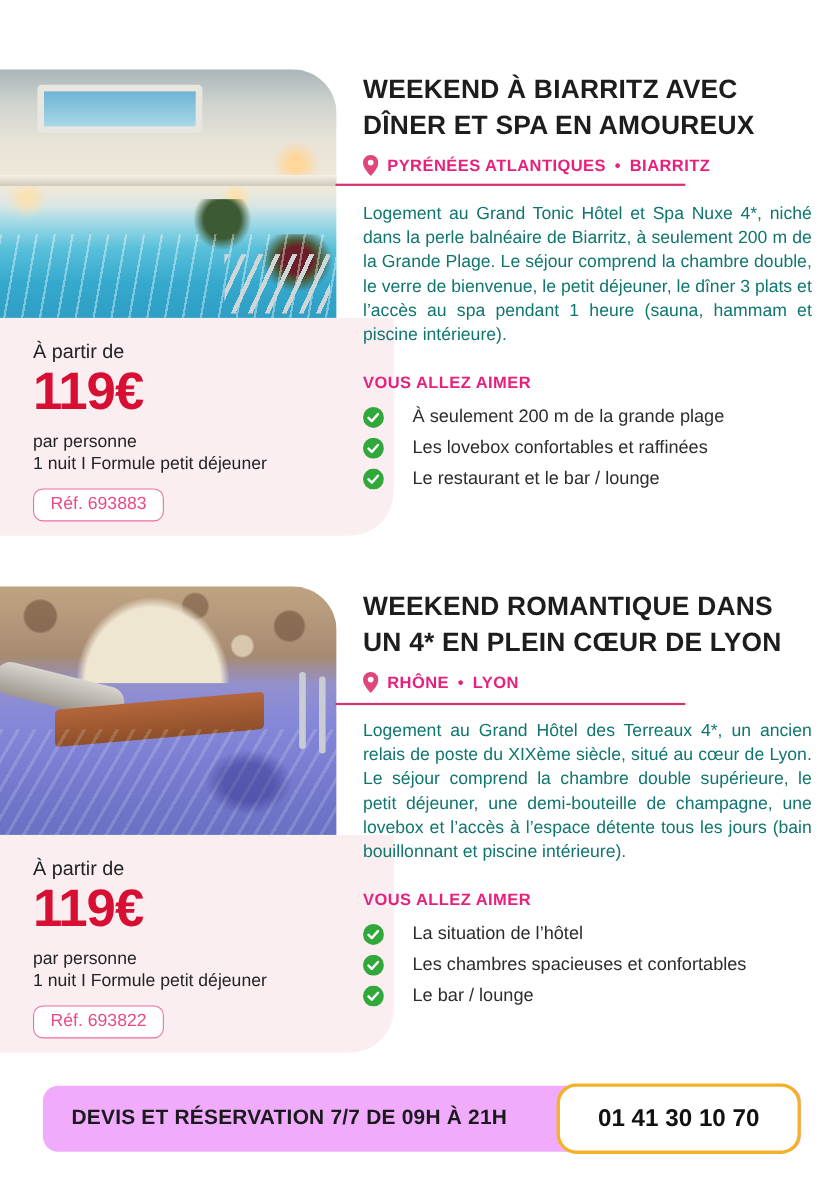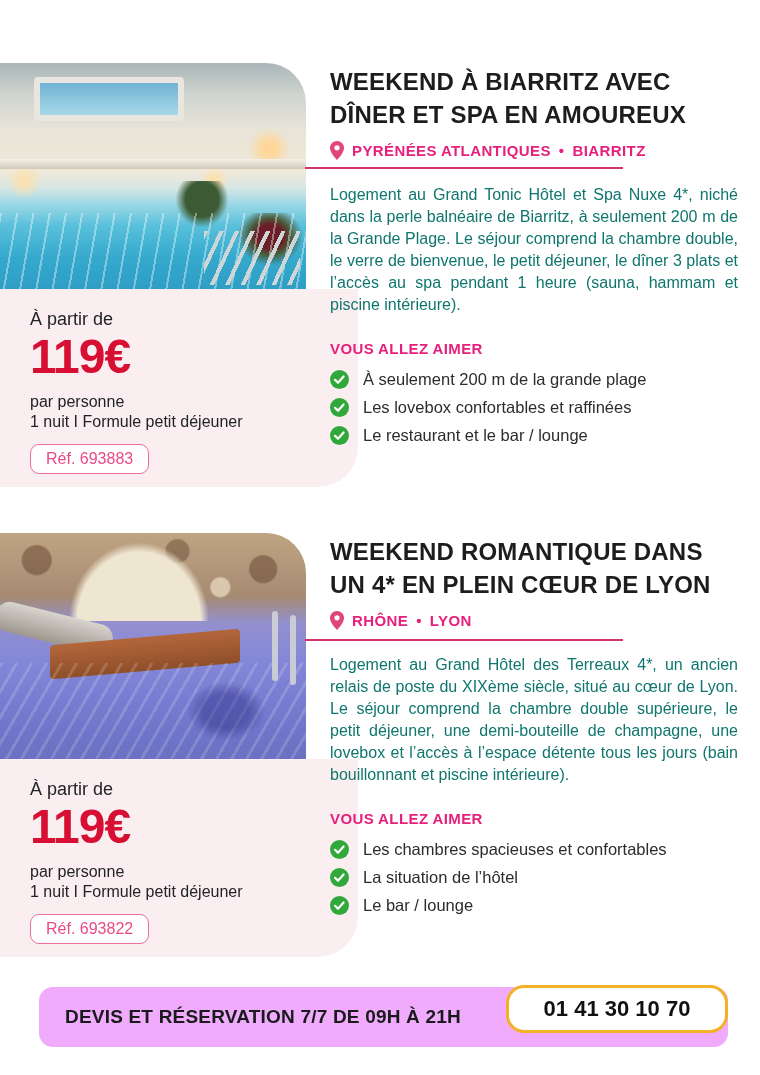--- a/index.html
+++ b/index.html
@@ -81,30 +81,30 @@
   .offer-title { font-size:24px; line-height:33px; font-weight:bold; color:#1d1d1f;
                  letter-spacing:.2px; margin-top:2px; cursor:pointer; }
   .loc-row { display:flex; align-items:center; gap:8px; margin-top:10px;
              font-size:15px; font-weight:bold; color:#e6207c; letter-spacing:.4px; }
   .loc-row .dot { color:#e6207c; font-size:15px; }
   .pin { flex:0 0 auto; }
   .desc { margin-top:24px; font-size:16px; line-height:22px; color:#0f766e;
           text-align:justify; text-align-last:left; }
   .likes-title { margin-top:24px; font-size:15px; font-weight:bold; color:#e6207c; letter-spacing:.4px; }
   .likes { list-style:none; margin-top:13px; }
-  .likes li { display:flex; align-items:center; gap:14px; margin-bottom:9px;
+  .likes li { display:flex; align-items:center; gap:26px; margin-bottom:9px;
               font-size:16.5px; color:#2c2c2e; }
   .check { flex:0 0 auto; }
 
   
   .cta-bar { position:absolute; left:39px; top:987px; width:689px; height:60px;
              background:#f0abfc; border-radius:14px; display:flex; align-items:center; }
   .cta-label { font-size:19px; font-weight:bold; color:#1a1a1c; letter-spacing:.2px;
                padding-left:26px; }
-  .phone-btn { position:absolute; right:0; top:-2px; height:48px; width:222px;
+  .phone-btn { position:absolute; right:0; top:-2px; height:64px; width:222px;
                background:#ffffff; border:3px solid #f2b127; border-radius:18px;
                display:flex; align-items:center; justify-content:center;
                font-size:22px; font-weight:bold; color:#111113; cursor:pointer; }
 </style>
 </head>
 <body>
 
 <div class="page">
 
   <section class="card first">
@@ -200,28 +200,28 @@
         <span>LYON</span>
       </div>
       <p class="desc">Logement au Grand Hôtel des Terreaux 4*, un ancien relais de poste du XIXème siècle, situé au cœur de Lyon. Le séjour comprend la chambre double supérieure, le petit déjeuner, une demi-bouteille de champagne, une lovebox et l’accès à l’espace détente tous les jours (bain bouillonnant et piscine intérieure).</p>
       <div class="likes-title">VOUS ALLEZ AIMER</div>
       <ul class="likes">
         <li>
           <svg class="check" width="19" height="19" viewBox="0 0 19 19">
             <circle cx="9.5" cy="9.5" r="9.5" fill="#30a83a"></circle>
             <path d="M5 9.8l3 3 5.6-6.3" stroke="#ffffff" stroke-width="2.2" fill="none" stroke-linecap="round" stroke-linejoin="round"></path>
           </svg>
+          <span>La situation de l’hôtel</span>
+        </li>
+        <li>
+          <svg class="check" width="19" height="19" viewBox="0 0 19 19">
+            <circle cx="9.5" cy="9.5" r="9.5" fill="#30a83a"></circle>
+            <path d="M5 9.8l3 3 5.6-6.3" stroke="#ffffff" stroke-width="2.2" fill="none" stroke-linecap="round" stroke-linejoin="round"></path>
+          </svg>
           <span>Les chambres spacieuses et confortables</span>
-        </li>
-        <li>
-          <svg class="check" width="19" height="19" viewBox="0 0 19 19">
-            <circle cx="9.5" cy="9.5" r="9.5" fill="#30a83a"></circle>
-            <path d="M5 9.8l3 3 5.6-6.3" stroke="#ffffff" stroke-width="2.2" fill="none" stroke-linecap="round" stroke-linejoin="round"></path>
-          </svg>
-          <span>La situation de l’hôtel</span>
         </li>
         <li>
           <svg class="check" width="19" height="19" viewBox="0 0 19 19">
             <circle cx="9.5" cy="9.5" r="9.5" fill="#30a83a"></circle>
             <path d="M5 9.8l3 3 5.6-6.3" stroke="#ffffff" stroke-width="2.2" fill="none" stroke-linecap="round" stroke-linejoin="round"></path>
           </svg>
           <span>Le bar / lounge</span>
         </li>
       </ul>
     </div>

